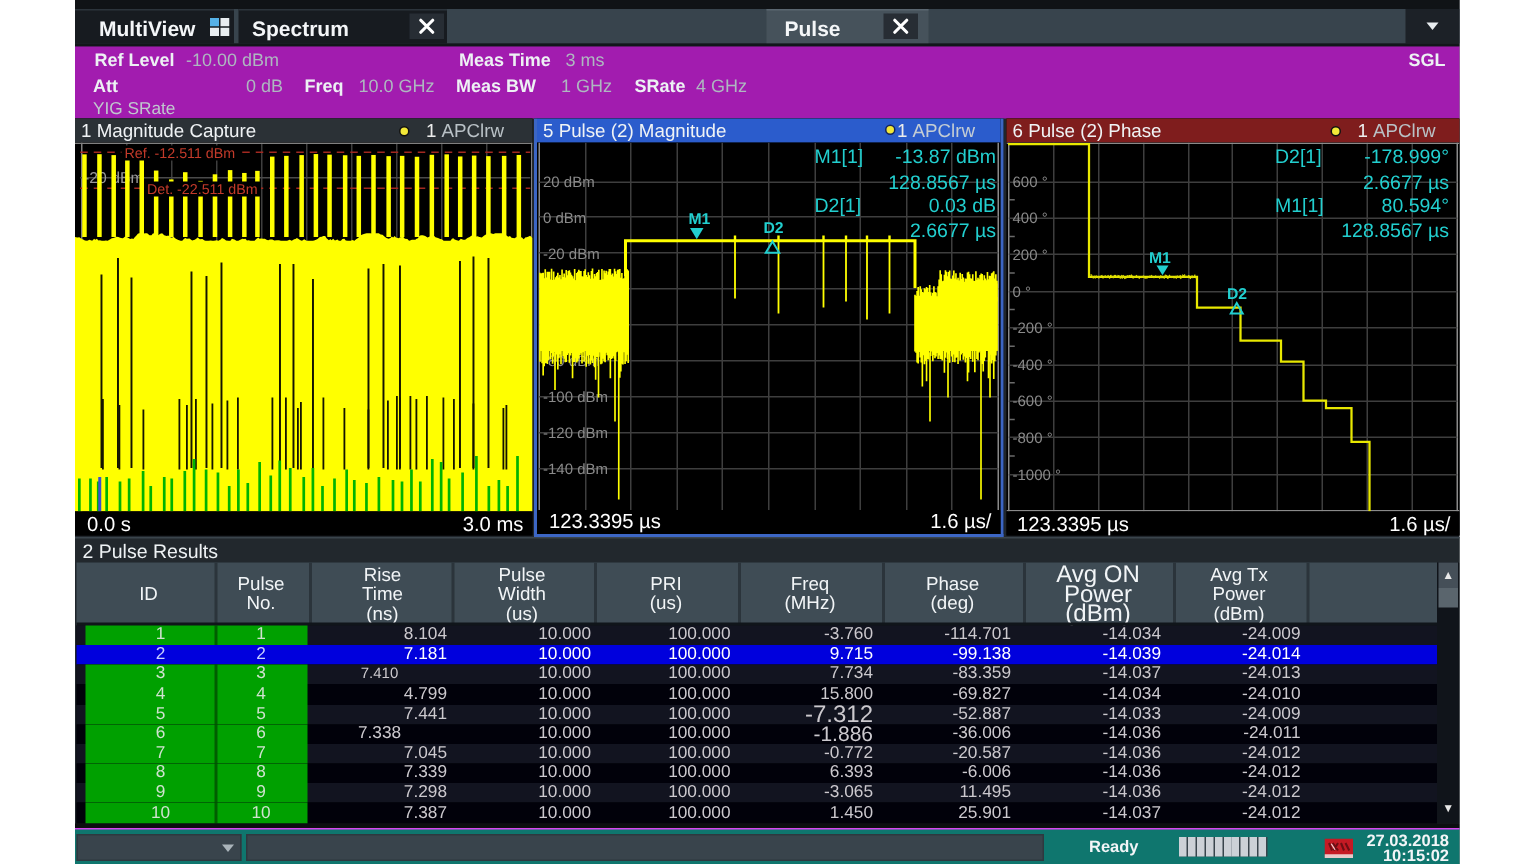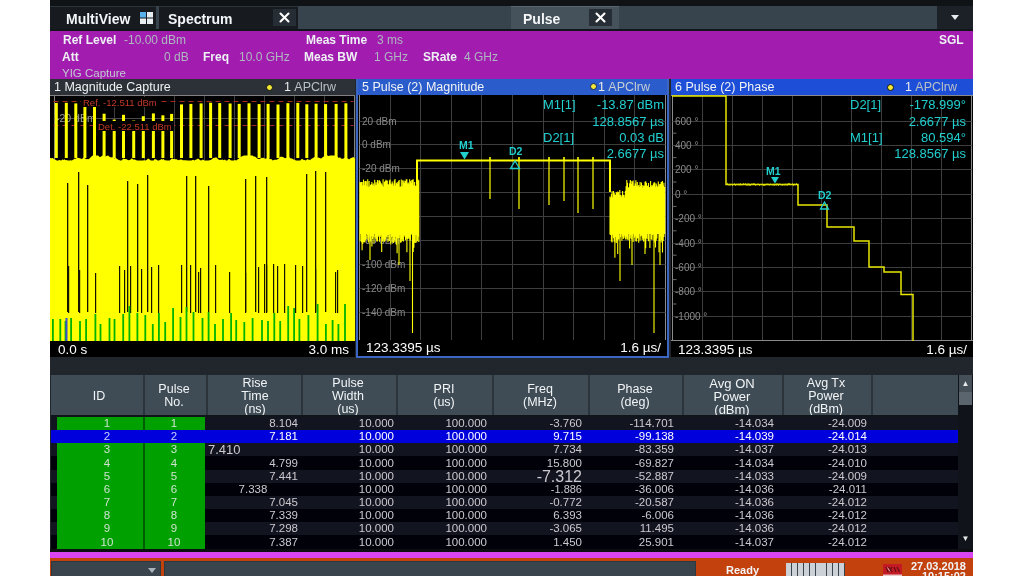--- a/index.html
+++ b/index.html
@@ -36,21 +36,21 @@
       <div style="position:absolute;left:327px;top:2px;color:#aeb8c0">3 ms</div>
       <div style="position:absolute;left:889px;top:2px;font-weight:bold;color:#edf1f4">SGL</div>
 <div style="position:absolute;left:12px;top:19px;font-weight:bold;color:#edf1f4">Att</div>
       <div style="position:absolute;left:114px;top:19px;color:#aeb8c0">0 dB</div>
       <div style="position:absolute;left:153px;top:19px;font-weight:bold;color:#edf1f4">Freq</div>
       <div style="position:absolute;left:189px;top:19px;color:#aeb8c0">10.0 GHz</div>
       <div style="position:absolute;left:254px;top:19px;font-weight:bold;color:#edf1f4">Meas BW</div>
       <div style="position:absolute;left:324px;top:19px;color:#aeb8c0">1 GHz</div>
       <div style="position:absolute;left:373px;top:19px;font-weight:bold;color:#edf1f4">SRate</div>
       <div style="position:absolute;left:414px;top:19px;color:#aeb8c0">4 GHz</div>
-<div style="position:absolute;left:12px;top:36px;font-size:11.5px;color:#c0c8ce">YIG Capture</div>
+<div style="position:absolute;left:12px;top:36px;font-size:11.5px;color:#c0c8ce">YIG SRate</div>
 </div>
 <div style="position:absolute;left:0;top:79px;width:305px;height:278px;background:#000">
 <div class="hdr" style="background:#2b3136">
         <span style="position:absolute;left:4px;top:1px">1 Magnitude Capture</span>
         <span style="position:absolute;right:82px;top:4.5px;width:7px;height:7px;border-radius:4px;background:#f2e838;border:1px solid #111"></span>
         <span style="position:absolute;right:64px;top:1px;color:#ececec">1</span>
         <span style="position:absolute;right:19px;top:1px;color:#b9c1c6">APClrw</span>
       </div>
 <svg width="305" height="246" style="position:absolute;left:0;top:16px">
         <rect width="305" height="246" fill="#000"></rect>
@@ -265,21 +265,21 @@
         <text x="185" y="46.5" fill="#22cfcf" font-size="13">D2[1]</text>
         <text x="306" y="46.5" fill="#22cfcf" font-size="13" text-anchor="end">0.03 dB</text>
         <text x="306" y="63.0" fill="#22cfcf" font-size="13" text-anchor="end">2.6677 µs</text>
       </svg>
 <div class="ftr">
         <span style="position:absolute;left:8px;top:0">123.3395 µs</span>
         <span style="position:absolute;right:6px;top:0">1.6 µs/</span>
       </div>
 </div>
 <div style="position:absolute;left:621px;top:79px;width:302px;height:278px;background:#000">
-<div class="hdr" style="background:#1d4ed8">
+<div class="hdr" style="background:#7f1d1d">
         <span style="position:absolute;left:4px;top:1px">6 Pulse (2) Phase</span>
         <span style="position:absolute;right:79px;top:4.5px;width:7px;height:7px;border-radius:4px;background:#f2e838;border:1px solid #111"></span>
         <span style="position:absolute;right:61px;top:1px;color:#ececec">1</span>
         <span style="position:absolute;right:16px;top:1px;color:#b9c1c6">APClrw</span>
       </div>
 <svg width="302" height="246" style="position:absolute;left:0;top:16px">
         <rect width="302" height="246" fill="#000"></rect>
         <line x1="1.5" y1="0" x2="1.5" y2="246" stroke="#8a8a8a" stroke-width="1"></line>
         <line x1="31.5" y1="0" x2="31.5" y2="246" stroke="#3e3e3e" stroke-width="1"></line>
         <line x1="61.5" y1="0" x2="61.5" y2="246" stroke="#3e3e3e" stroke-width="1"></line>
@@ -330,29 +330,32 @@
         <text x="295" y="31.0" fill="#22cfcf" font-size="13" text-anchor="end">2.6677 µs</text>
         <text x="179" y="46.5" fill="#22cfcf" font-size="13">M1[1]</text>
         <text x="295" y="46.5" fill="#22cfcf" font-size="13" text-anchor="end">80.594°</text>
         <text x="295" y="63.0" fill="#22cfcf" font-size="13" text-anchor="end">128.8567 µs</text>
       </svg>
 <div class="ftr">
         <span style="position:absolute;left:7px;top:1px">123.3395 µs</span>
         <span style="position:absolute;right:6px;top:1px">1.6 µs/</span>
       </div>
 </div>
+<div style="position:absolute;left:0;top:358px;width:923px;height:17px;background:#22282d;border-top:1px solid #3a444c">
+      <div style="position:absolute;left:5px;top:1px;font-size:13px;color:#eef2f4">2 Pulse Results</div>
+    </div>
     <div style="position:absolute;left:1px;top:375px;width:907px;height:42px;background:#3f4c55">
       <div style="position:absolute;left:3px;top:0;width:90px;height:42px;display:flex;align-items:center;justify-content:center;text-align:center;font-size:12.5px;line-height:13px;color:#f2f5f7">ID</div>
       <div style="position:absolute;left:78px;top:0;width:90px;height:42px;display:flex;align-items:center;justify-content:center;text-align:center;font-size:12.5px;line-height:13px;color:#f2f5f7">Pulse<br>No.</div>
       <div style="position:absolute;left:159px;top:0;width:90px;height:42px;display:flex;align-items:center;justify-content:center;text-align:center;font-size:12.5px;line-height:13px;color:#f2f5f7">Rise<br>Time<br>(ns)</div>
       <div style="position:absolute;left:252px;top:0;width:90px;height:42px;display:flex;align-items:center;justify-content:center;text-align:center;font-size:12.5px;line-height:13px;color:#f2f5f7">Pulse<br>Width<br>(us)</div>
       <div style="position:absolute;left:348px;top:0;width:90px;height:42px;display:flex;align-items:center;justify-content:center;text-align:center;font-size:12.5px;line-height:13px;color:#f2f5f7">PRI<br>(us)</div>
       <div style="position:absolute;left:444px;top:0;width:90px;height:42px;display:flex;align-items:center;justify-content:center;text-align:center;font-size:12.5px;line-height:13px;color:#f2f5f7">Freq<br>(MHz)</div>
       <div style="position:absolute;left:539px;top:0;width:90px;height:42px;display:flex;align-items:center;justify-content:center;text-align:center;font-size:12.5px;line-height:13px;color:#f2f5f7">Phase<br>(deg)</div>
-      <div style="position:absolute;left:636px;top:0;width:90px;height:42px;display:flex;align-items:center;justify-content:center;text-align:center;font-size:13px;line-height:13px;color:#f2f5f7">Avg ON<br>Power<br>(dBm)</div>
+      <div style="position:absolute;left:636px;top:0;width:90px;height:42px;display:flex;align-items:center;justify-content:center;text-align:center;font-size:16px;line-height:13px;color:#f2f5f7">Avg ON<br>Power<br>(dBm)</div>
       <div style="position:absolute;left:730px;top:0;width:90px;height:42px;display:flex;align-items:center;justify-content:center;text-align:center;font-size:12.5px;line-height:13px;color:#f2f5f7">Avg Tx<br>Power<br>(dBm)</div>
       <div style="position:absolute;left:92px;top:0;width:2px;height:42px;background:#2b343b"></div>
       <div style="position:absolute;left:155px;top:0;width:2px;height:42px;background:#2b343b"></div>
       <div style="position:absolute;left:250px;top:0;width:2px;height:42px;background:#2b343b"></div>
       <div style="position:absolute;left:345px;top:0;width:2px;height:42px;background:#2b343b"></div>
       <div style="position:absolute;left:441px;top:0;width:2px;height:42px;background:#2b343b"></div>
       <div style="position:absolute;left:537px;top:0;width:2px;height:42px;background:#2b343b"></div>
       <div style="position:absolute;left:631px;top:0;width:2px;height:42px;background:#2b343b"></div>
       <div style="position:absolute;left:731px;top:0;width:2px;height:42px;background:#2b343b"></div>
       <div style="position:absolute;left:820px;top:0;width:2px;height:42px;background:#2b343b"></div>
@@ -381,21 +384,21 @@
         <div style="position:absolute;left:441px;top:0;width:90px;text-align:right;font-size:11.5px;color:#ffffff;line-height:13px">9.715</div>
         <div style="position:absolute;left:533px;top:0;width:90px;text-align:right;font-size:11.5px;color:#ffffff;line-height:13px">-99.138</div>
         <div style="position:absolute;left:633px;top:0;width:90px;text-align:right;font-size:11.5px;color:#ffffff;line-height:13px">-14.039</div>
         <div style="position:absolute;left:726px;top:0;width:90px;text-align:right;font-size:11.5px;color:#ffffff;line-height:13px">-24.014</div>
       </div>
       <div style="position:absolute;left:0;top:26px;width:907px;height:13px;background:#121420">
         <div style="position:absolute;left:6px;top:0;width:148px;height:13px;background:#00a000"></div>
         <div style="position:absolute;left:92px;top:0;width:1.5px;height:13px;background:rgba(0,40,0,0.55)"></div>
         <div style="position:absolute;left:26px;top:0;width:60px;text-align:center;font-size:11.5px;color:#cfe2cf;line-height:13px">3</div>
         <div style="position:absolute;left:93px;top:0;width:60px;text-align:center;font-size:11.5px;color:#cfe2cf;line-height:13px">3</div>
-        <div style="position:absolute;left:157px;top:0;width:90px;text-align:left;font-size:13px;color:#ccc9ce;line-height:13px">7.410</div>
+        <div style="position:absolute;left:157px;top:0;width:90px;text-align:center;font-size:10px;color:#ccc9ce;line-height:13px">7.410</div>
         <div style="position:absolute;left:253px;top:0;width:90px;text-align:right;font-size:11.5px;color:#ccc9ce;line-height:13px">10.000</div>
         <div style="position:absolute;left:346px;top:0;width:90px;text-align:right;font-size:11.5px;color:#ccc9ce;line-height:13px">100.000</div>
         <div style="position:absolute;left:441px;top:0;width:90px;text-align:right;font-size:11.5px;color:#ccc9ce;line-height:13px">7.734</div>
         <div style="position:absolute;left:533px;top:0;width:90px;text-align:right;font-size:11.5px;color:#ccc9ce;line-height:13px">-83.359</div>
         <div style="position:absolute;left:633px;top:0;width:90px;text-align:right;font-size:11.5px;color:#ccc9ce;line-height:13px">-14.037</div>
         <div style="position:absolute;left:726px;top:0;width:90px;text-align:right;font-size:11.5px;color:#ccc9ce;line-height:13px">-24.013</div>
       </div>
       <div style="position:absolute;left:0;top:39px;width:907px;height:14px;background:#01010a">
         <div style="position:absolute;left:6px;top:0;width:148px;height:14px;background:#00a000"></div>
         <div style="position:absolute;left:92px;top:0;width:1.5px;height:14px;background:rgba(0,40,0,0.55)"></div>
@@ -423,21 +426,21 @@
         <div style="position:absolute;left:726px;top:0;width:90px;text-align:right;font-size:11.5px;color:#ccc9ce;line-height:13px">-24.009</div>
       </div>
       <div style="position:absolute;left:0;top:66px;width:907px;height:13px;background:#01010a">
         <div style="position:absolute;left:6px;top:0;width:148px;height:13px;background:#00a000"></div>
         <div style="position:absolute;left:92px;top:0;width:1.5px;height:13px;background:rgba(0,40,0,0.55)"></div>
         <div style="position:absolute;left:26px;top:0;width:60px;text-align:center;font-size:11.5px;color:#cfe2cf;line-height:13px">6</div>
         <div style="position:absolute;left:93px;top:0;width:60px;text-align:center;font-size:11.5px;color:#cfe2cf;line-height:13px">6</div>
         <div style="position:absolute;left:157px;top:0;width:90px;text-align:center;font-size:11.5px;color:#ccc9ce;line-height:13px">7.338</div>
         <div style="position:absolute;left:253px;top:0;width:90px;text-align:right;font-size:11.5px;color:#ccc9ce;line-height:13px">10.000</div>
         <div style="position:absolute;left:346px;top:0;width:90px;text-align:right;font-size:11.5px;color:#ccc9ce;line-height:13px">100.000</div>
-        <div style="position:absolute;left:441px;top:0;width:90px;text-align:right;font-size:11px;color:#ccc9ce;line-height:13px">-1.886</div>
+        <div style="position:absolute;left:441px;top:0;width:90px;text-align:right;font-size:14px;color:#ccc9ce;line-height:13px">-1.886</div>
         <div style="position:absolute;left:533px;top:0;width:90px;text-align:right;font-size:11.5px;color:#ccc9ce;line-height:13px">-36.006</div>
         <div style="position:absolute;left:633px;top:0;width:90px;text-align:right;font-size:11.5px;color:#ccc9ce;line-height:13px">-14.036</div>
         <div style="position:absolute;left:726px;top:0;width:90px;text-align:right;font-size:11.5px;color:#ccc9ce;line-height:13px">-24.011</div>
       </div>
       <div style="position:absolute;left:0;top:79px;width:907px;height:13px;background:#121420">
         <div style="position:absolute;left:6px;top:0;width:148px;height:13px;background:#00a000"></div>
         <div style="position:absolute;left:92px;top:0;width:1.5px;height:13px;background:rgba(0,40,0,0.55)"></div>
         <div style="position:absolute;left:26px;top:0;width:60px;text-align:center;font-size:11.5px;color:#cfe2cf;line-height:13px">7</div>
         <div style="position:absolute;left:93px;top:0;width:60px;text-align:center;font-size:11.5px;color:#cfe2cf;line-height:13px">7</div>
         <div style="position:absolute;left:157px;top:0;width:90px;text-align:right;font-size:11.5px;color:#ccc9ce;line-height:13px">7.045</div>
@@ -487,21 +490,21 @@
         <div style="position:absolute;left:633px;top:0;width:90px;text-align:right;font-size:11.5px;color:#ccc9ce;line-height:14px">-14.037</div>
         <div style="position:absolute;left:726px;top:0;width:90px;text-align:right;font-size:11.5px;color:#ccc9ce;line-height:14px">-24.012</div>
       </div>
     </div>
     <div style="position:absolute;left:908px;top:375px;width:15px;height:174px;background:#10141a">
       <div style="position:absolute;left:1px;top:0;width:13px;height:17px;background:#454f58;text-align:center;font-size:8px;line-height:17px;color:#e8e8e8">▲</div>
       <div style="position:absolute;left:1px;top:17px;width:13px;height:13px;background:#5a656d"></div>
       <div style="position:absolute;left:1px;top:157px;width:13px;height:17px;text-align:center;font-size:8px;line-height:14px;color:#e8e8e8">▼</div>
     </div>
 <div style="position:absolute;left:0;top:549px;width:923px;height:3px;background:#0c0e10"></div>
-<div style="position:absolute;left:0;top:552px;width:923px;height:24px;background:#c2410c;border-top:6px solid #d946ef">
+<div style="position:absolute;left:0;top:552px;width:923px;height:24px;background:#0f766e;border-top:1px solid #d946ef">
       <div style="position:absolute;left:1px;top:3px;width:110px;height:18px;background:#39444c;border:1px solid #2e383f"></div>
       <div style="position:absolute;left:98px;top:10px;width:0;height:0;border-left:4px solid transparent;border-right:4px solid transparent;border-top:5px solid #aab4ba"></div>
       <div style="position:absolute;left:114px;top:3px;width:532px;height:18px;background:#39444c;border:1px solid #2e383f"></div>
       <div style="position:absolute;left:676px;top:6px;font-size:11px;font-weight:bold;color:#f2f5f7">Ready</div>
       <div style="position:absolute;left:736px;top:5px;width:59px;height:13px;background:#39444c">
         <div style="position:absolute;left:0.0px;top:0;width:5.1px;height:13px;background:#ccd1d7"></div>
         <div style="position:absolute;left:5.9px;top:0;width:5.1px;height:13px;background:#ccd1d7"></div>
         <div style="position:absolute;left:11.8px;top:0;width:5.1px;height:13px;background:#ccd1d7"></div>
         <div style="position:absolute;left:17.7px;top:0;width:5.1px;height:13px;background:#ccd1d7"></div>
         <div style="position:absolute;left:23.6px;top:0;width:5.1px;height:13px;background:#ccd1d7"></div>

